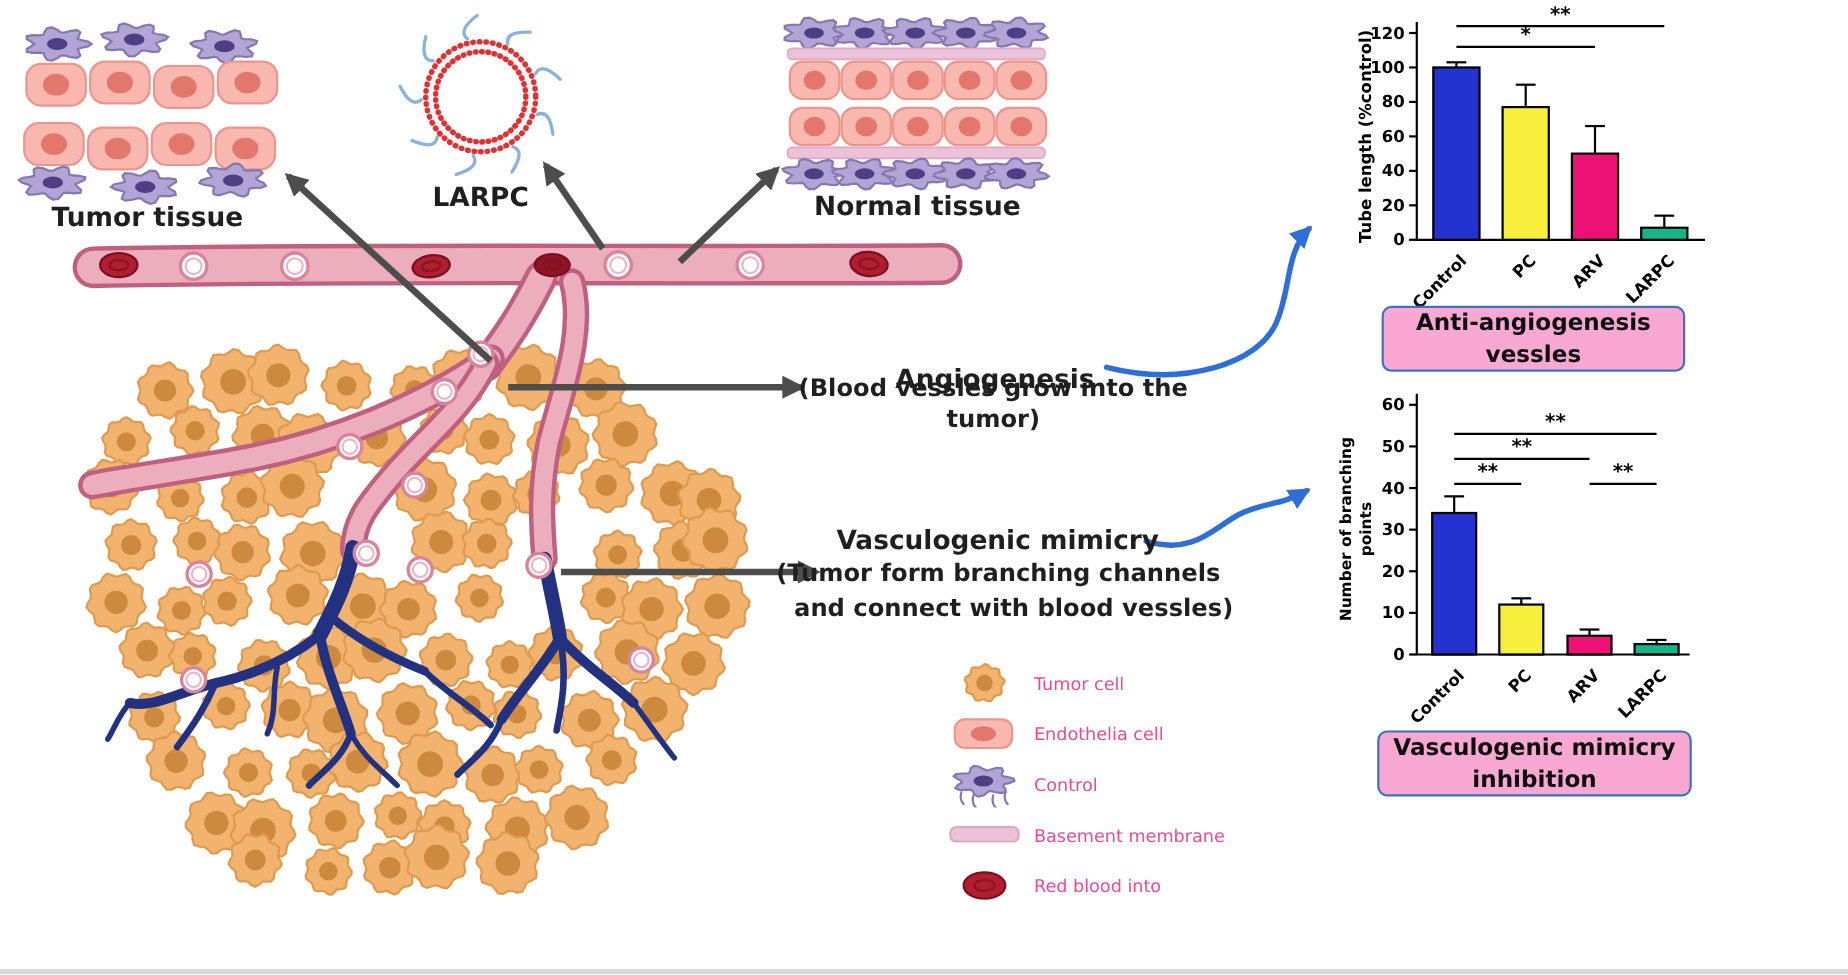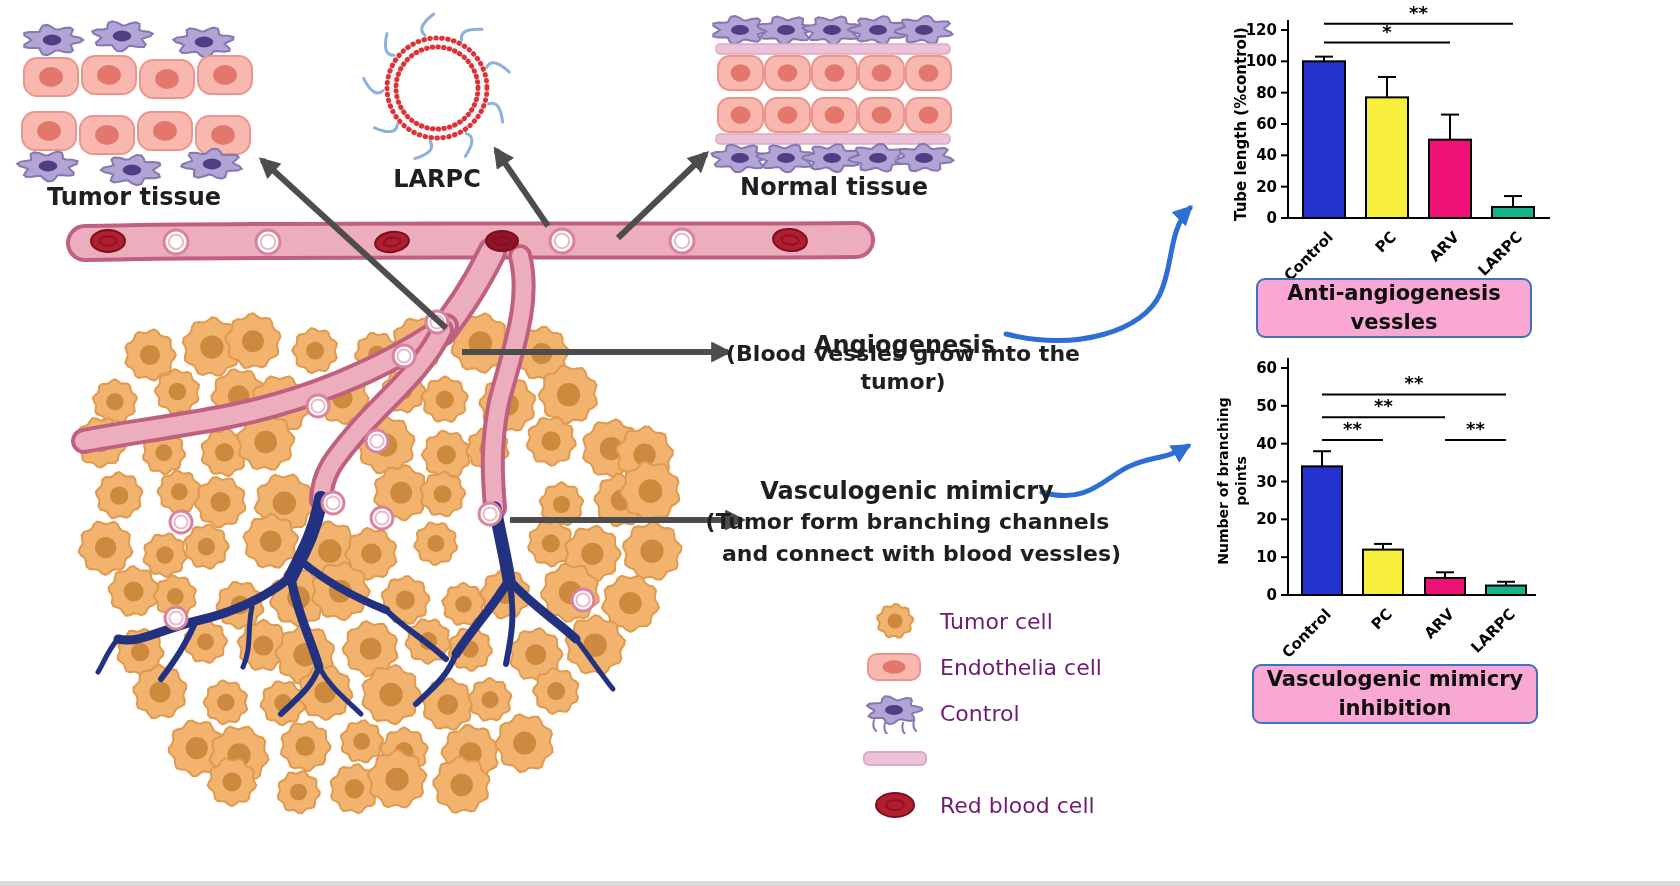--- a/index.html
+++ b/index.html
@@ -6,21 +6,21 @@
   html,body{background:#ffffff}
   body{font-family:"DejaVu Sans",sans-serif}
   .stage{position:relative;width:1680px;height:886px;background:#fff;overflow:hidden}
   #diagram-svg{position:absolute;left:0;top:0}
   .lbl{position:absolute;font-weight:bold;color:#1f1f1f;text-align:center;line-height:1.25}
   .fs24{font-size:24px}
   .fs22{font-size:22px}
   .legend{position:absolute;left:858px;top:600px;display:flex;flex-direction:column;gap:4px}
   .legend-row{display:flex;align-items:center;height:42px}
   .leg-icon{width:76px;height:42px;flex:0 0 76px}
-  .leg-label{font-size:22px;color:#701a75;margin-left:6px;white-space:nowrap}
+  .leg-label{font-size:16px;color:#ec4899;margin-left:6px;white-space:nowrap}
   .chart-svg{position:absolute}
   .caption-box{position:absolute;background:#f9a8d4;border:2px solid #4170be;border-radius:9px;
     display:flex;flex-direction:column;align-items:center;justify-content:space-between;
     font-weight:bold;font-size:21px;color:#0d0d0d;line-height:1.3;text-align:center}
   .axis-label{font-family:"DejaVu Sans",sans-serif;font-weight:bold;font-size:15px;fill:#000}
   .bottom-edge{position:absolute;left:0;bottom:0;width:100%;height:5px;background:#d9d9d9}
 </style>
 </head>
 <body>
 
@@ -400,27 +400,28 @@
           <path d="M27,31 q-2,7 2,11" fill="none" stroke="#8478b0" stroke-width="2" stroke-linecap="round"></path>
           <path d="M45,31 q-2,7 2,11" fill="none" stroke="#8478b0" stroke-width="2" stroke-linecap="round"></path>
           <path d="M56,28 q-2,7 2,11" fill="none" stroke="#8478b0" stroke-width="2" stroke-linecap="round"></path>
         </svg>
       <span class="leg-label">Control</span>
     </div>
     <div class="legend-row">
       <svg id="leg-membrane" class="leg-icon" viewBox="0 0 76 42">
           <rect x="6" y="14" width="62" height="13" rx="5" fill="#ecc2d8" stroke="#dcaac6" stroke-width="2"></rect>
         </svg>
+      <span class="leg-label">Basement membrane</span>
     </div>
     <div class="legend-row">
       <svg id="leg-rbc" class="leg-icon" viewBox="0 0 76 42">
           <ellipse cx="37" cy="21" rx="19" ry="12" fill="#b01e30" stroke="#7c0f1f" stroke-width="2"></ellipse>
           <ellipse cx="37" cy="21" rx="9" ry="5" fill="none" stroke="#7c0f1f" stroke-width="2" opacity="0.7"></ellipse>
         </svg>
-      <span class="leg-label">Red blood cell</span>
+      <span class="leg-label">Red blood into</span>
     </div>
   </div>
 
   <svg id="chart1-svg" class="chart-svg" style="left:1200px;top:0" width="480" height="300" viewBox="0 0 480 300">
     <text class="axis-label" x="46" y="124" transform="rotate(-90 46 124)" text-anchor="middle">Tube length (%control)</text>
   <line x1="88" y1="20" x2="88" y2="218" stroke="#000" stroke-width="2"></line>
       <line x1="87" y1="218" x2="350" y2="218" stroke="#000" stroke-width="2"></line>
       <line x1="81" y1="218" x2="88" y2="218" stroke="#000" stroke-width="2"></line>
       <text x="77" y="223" font-family="&quot;DejaVu Sans&quot;,sans-serif" text-anchor="end" font-size="15" font-weight="bold">0</text>
       <line x1="81" y1="186.66666666666666" x2="88" y2="186.66666666666666" stroke="#000" stroke-width="2"></line>

